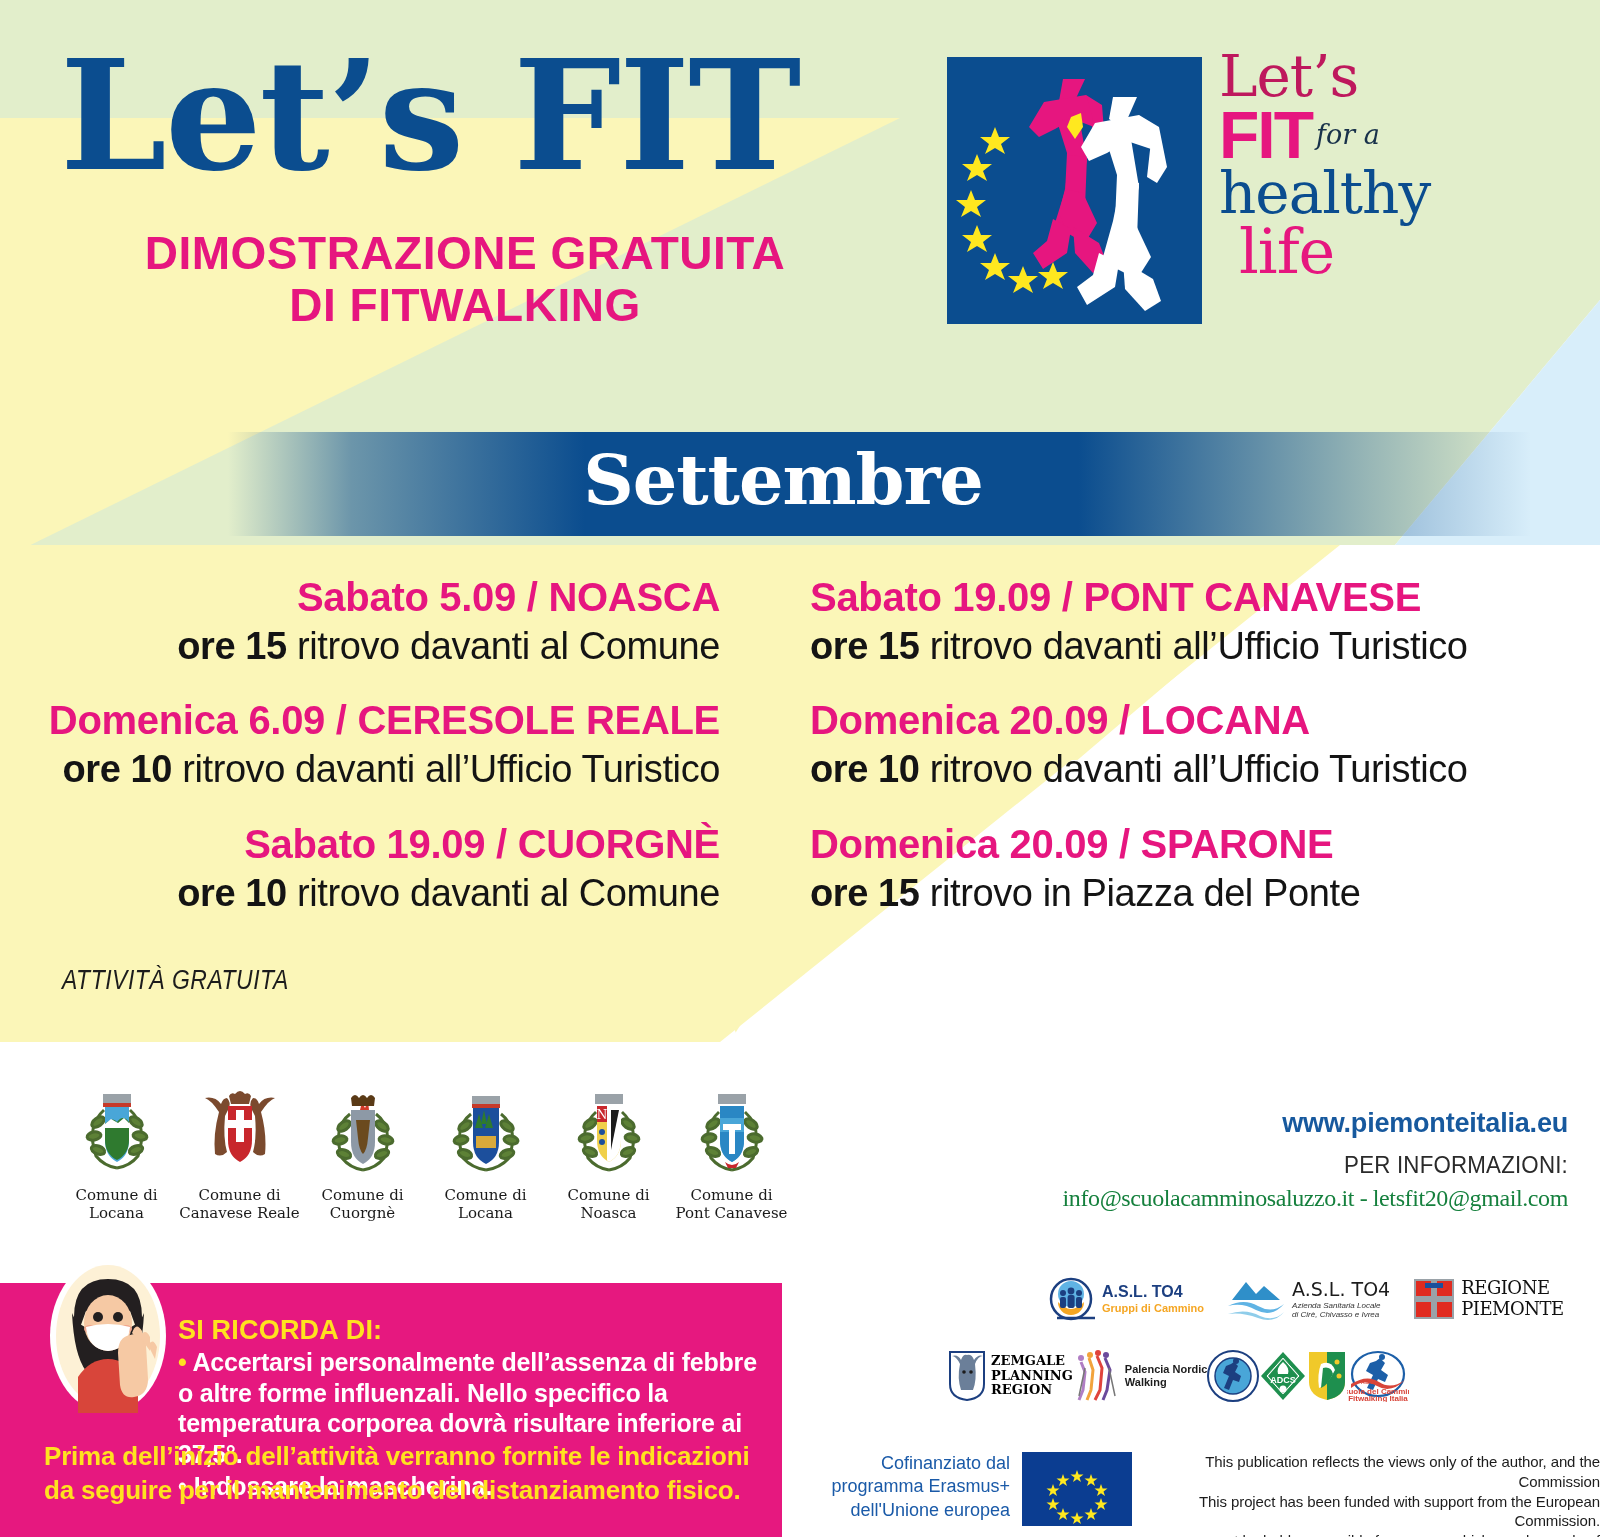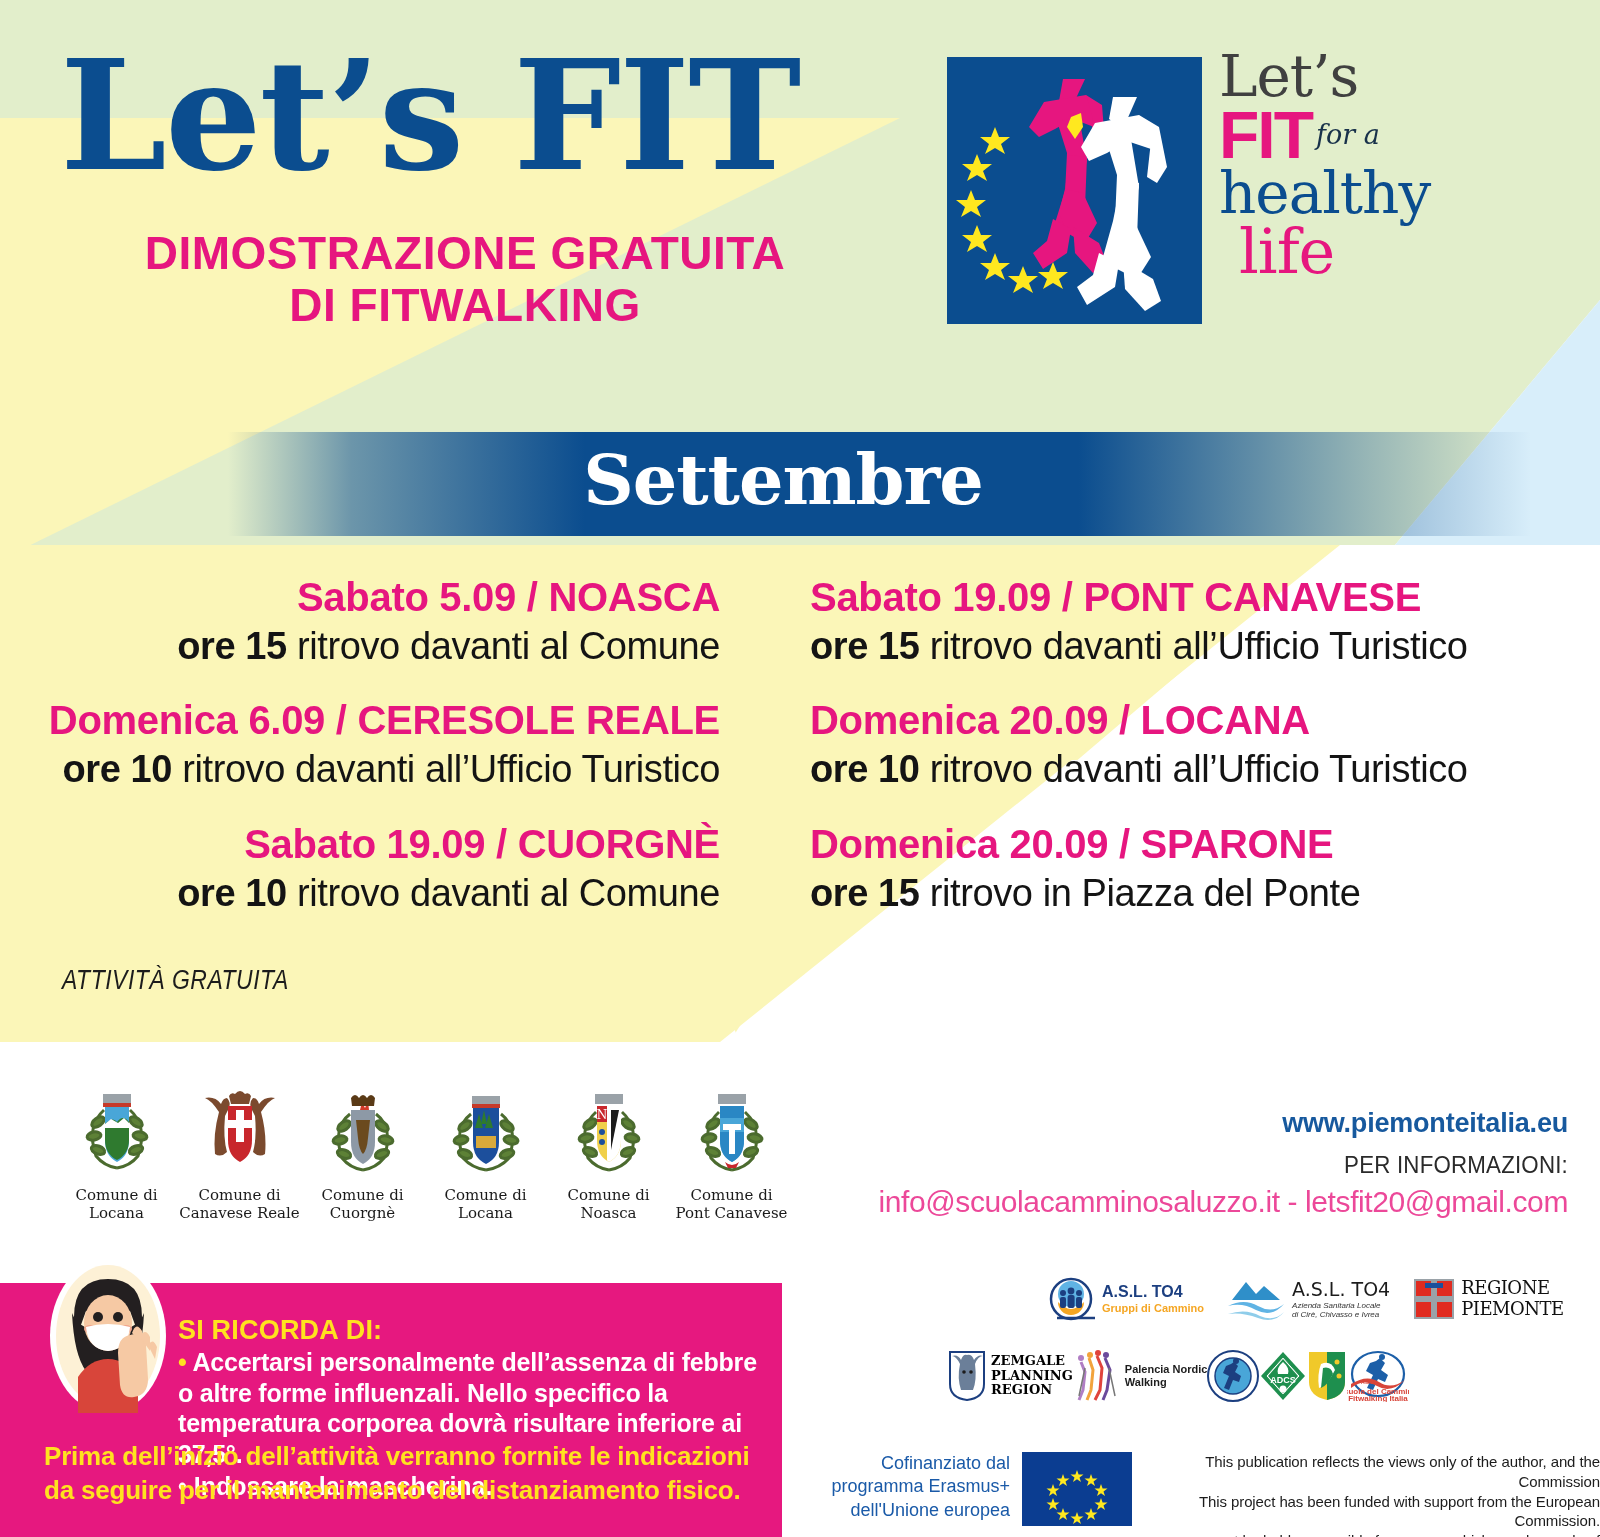--- a/index.html
+++ b/index.html
@@ -37,21 +37,21 @@
     font-size:46px;
     line-height:1.12;
     color:#e6167f;
     letter-spacing:.5px;
   }
 
   
   .logo-wrap{position:absolute;left:947px;top:57px;width:540px;height:285px;}
   .logo-square{position:absolute;left:0;top:0;width:255px;height:267px;background:#0b4d8f;}
   .logo-text{position:absolute;left:272px;top:-8px;width:270px;height:290px;}
-  .lt-lets{font-family:"DejaVu Serif",serif;font-size:58px;color:#404040;line-height:.96;letter-spacing:-1px;}
+  .lt-lets{font-family:"DejaVu Serif",serif;font-size:58px;color:#be185d;line-height:.96;letter-spacing:-1px;}
   .lt-fit{font-family:"Liberation Sans",sans-serif;font-weight:bold;font-size:66px;color:#e6167f;line-height:.92;letter-spacing:-2px;display:inline-block;}
   .lt-fora{font-family:"DejaVu Serif",serif;font-style:italic;font-size:27px;color:#18314a;display:inline-block;transform:translate(4px,-14px);}
   .lt-healthy{font-family:"DejaVu Serif",serif;font-size:58px;color:#0b4d8f;line-height:.98;letter-spacing:-1px;}
   .lt-life{font-family:"DejaVu Serif",serif;font-size:62px;color:#e6167f;line-height:.98;letter-spacing:-1px;margin-left:20px;}
 
   
   .band{position:absolute;left:228px;top:432px;width:1372px;height:104px;}
   .band-bg{position:absolute;inset:0;
     background:linear-gradient(to right,
       rgba(11,77,143,0) 0%,
@@ -95,21 +95,21 @@
   .crest{width:123px;text-align:center;}
   .crest-label{
     font-family:"DejaVu Serif",serif;font-size:15px;color:#1b1b1b;
     line-height:1.22;margin-top:6px;text-align:center;
   }
 
   
   .contacts{position:absolute;right:32px;top:1108px;width:700px;text-align:right;}
   .site{font-family:"Liberation Sans",sans-serif;font-weight:bold;font-size:27px;color:#17599e;letter-spacing:-.2px;}
   .perinfo{font-family:"Liberation Sans",sans-serif;font-size:24px;color:#2a2a2a;margin-top:12px;letter-spacing:.2px;transform:scaleX(.93);transform-origin:right center;}
-  .mails{font-family:Liberation Sans, sans-serif;font-size:30px;color:#ec4899;margin-top:6px;letter-spacing:-.4px;}
+  .mails{font-family:Liberation Serif, serif;font-size:24px;color:#15803d;margin-top:6px;letter-spacing:-.4px;}
 
   
   .notice{
     position:absolute;left:0;top:1283px;width:782px;height:254px;
     background:#e6187f;
   }
   .notice-av{position:absolute;left:48px;top:-26px;width:120px;height:158px;}
   .notice-title{
     position:absolute;left:178px;top:32px;
     font-family:"Liberation Sans",sans-serif;font-weight:bold;

